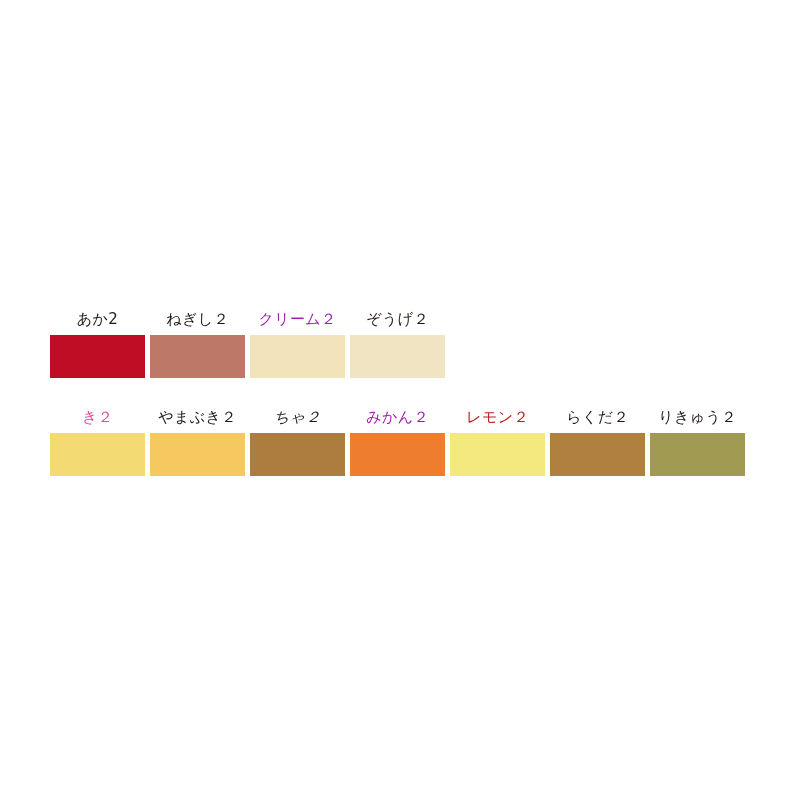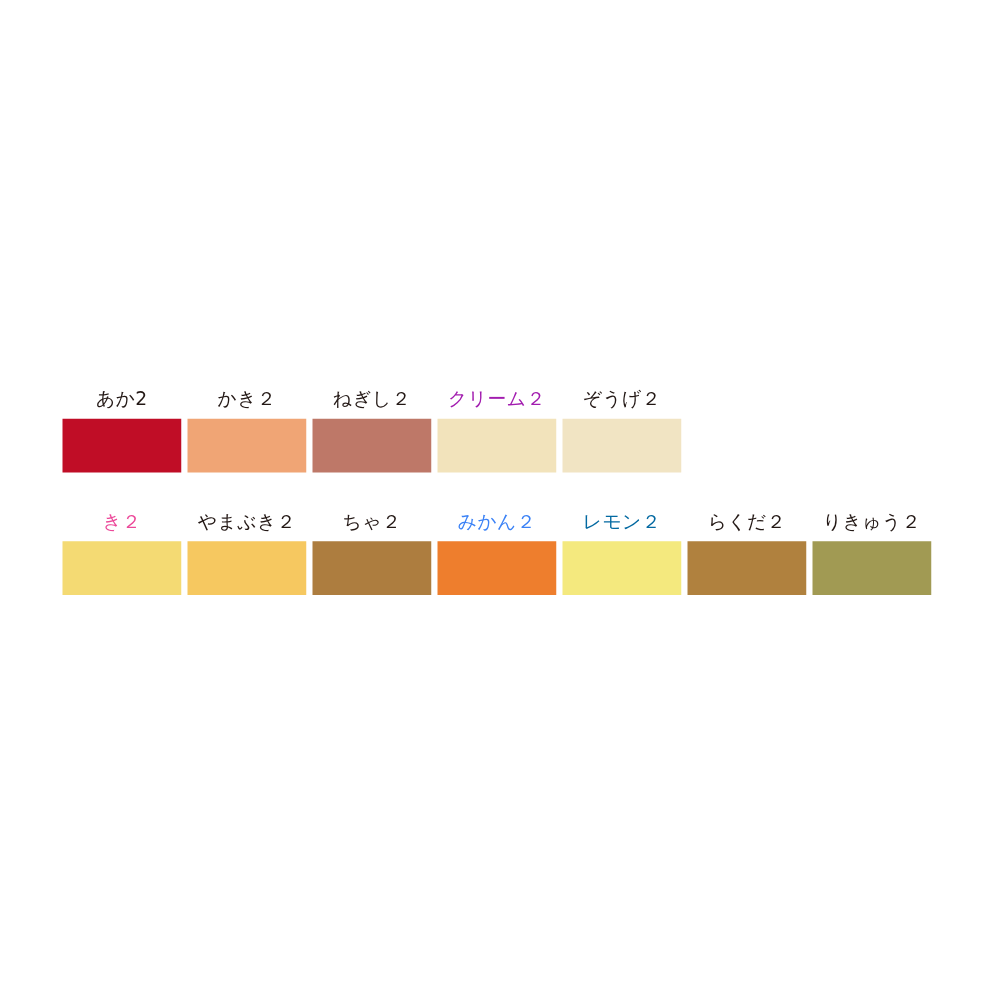--- a/index.html
+++ b/index.html
@@ -73,24 +73,20 @@
 <div id="palette-page" style="background: rgb(255, 255, 255);">
 
   <div class="swatch-grid">
 
     <div class="swatch-row">
       <div class="swatch-cell">
         <div class="swatch-label" style="color: rgb(35, 24, 21);">あか2</div>
         <div class="swatch-chip" style="background-color: rgb(192, 13, 38);"></div>
       </div>
       <div class="swatch-cell">
-        <div class="swatch-label" style="color: rgb(35, 24, 21);">かき２</div>
-        <div class="swatch-chip" style="background-color: rgb(240, 165, 117);"></div>
-      </div>
-      <div class="swatch-cell">
         <div class="swatch-label" style="color: rgb(35, 24, 21);">ねぎし２</div>
         <div class="swatch-chip" style="background-color: rgb(190, 120, 104);"></div>
       </div>
       <div class="swatch-cell">
         <div class="swatch-label" style="color: #a21caf;">クリーム２</div>
         <div class="swatch-chip" style="background-color: rgb(242, 227, 187);"></div>
       </div>
       <div class="swatch-cell">
         <div class="swatch-label" style="color: rgb(35, 24, 21);">ぞうげ２</div>
         <div class="swatch-chip" style="background-color: rgb(241, 228, 195);"></div>
@@ -100,29 +96,29 @@
     <div class="swatch-row">
       <div class="swatch-cell">
         <div class="swatch-label" style="color: #ec4899;">き２</div>
         <div class="swatch-chip" style="background-color: rgb(244, 218, 115);"></div>
       </div>
       <div class="swatch-cell">
         <div class="swatch-label" style="color: rgb(35, 24, 21); text-align: right;">やまぶき２</div>
         <div class="swatch-chip" style="background-color: rgb(246, 200, 96);"></div>
       </div>
       <div class="swatch-cell">
-        <div class="swatch-label" style="color: rgb(35, 24, 21);">ちゃ２</div>
+        <div class="swatch-label" style="color: rgb(35, 24, 21); font-style: italic;">ちゃ２</div>
         <div class="swatch-chip" style="background-color: rgb(173, 125, 63);"></div>
       </div>
       <div class="swatch-cell">
-        <div class="swatch-label" style="color: #3b82f6;">みかん２</div>
+        <div class="swatch-label" style="color: #a21caf;">みかん２</div>
         <div class="swatch-chip" style="background-color: rgb(238, 126, 45);"></div>
       </div>
       <div class="swatch-cell">
-        <div class="swatch-label" style="color: #0369a1;">レモン２</div>
+        <div class="swatch-label" style="color: #b91c1c;">レモン２</div>
         <div class="swatch-chip" style="background-color: rgb(244, 233, 126);"></div>
       </div>
       <div class="swatch-cell">
         <div class="swatch-label" style="color: rgb(35, 24, 21);">らくだ２</div>
         <div class="swatch-chip" style="background-color: rgb(176, 129, 62);"></div>
       </div>
       <div class="swatch-cell">
         <div class="swatch-label" style="color: rgb(35, 24, 21);">りきゅう２</div>
         <div class="swatch-chip" style="background-color: rgb(161, 154, 83);"></div>
       </div>

